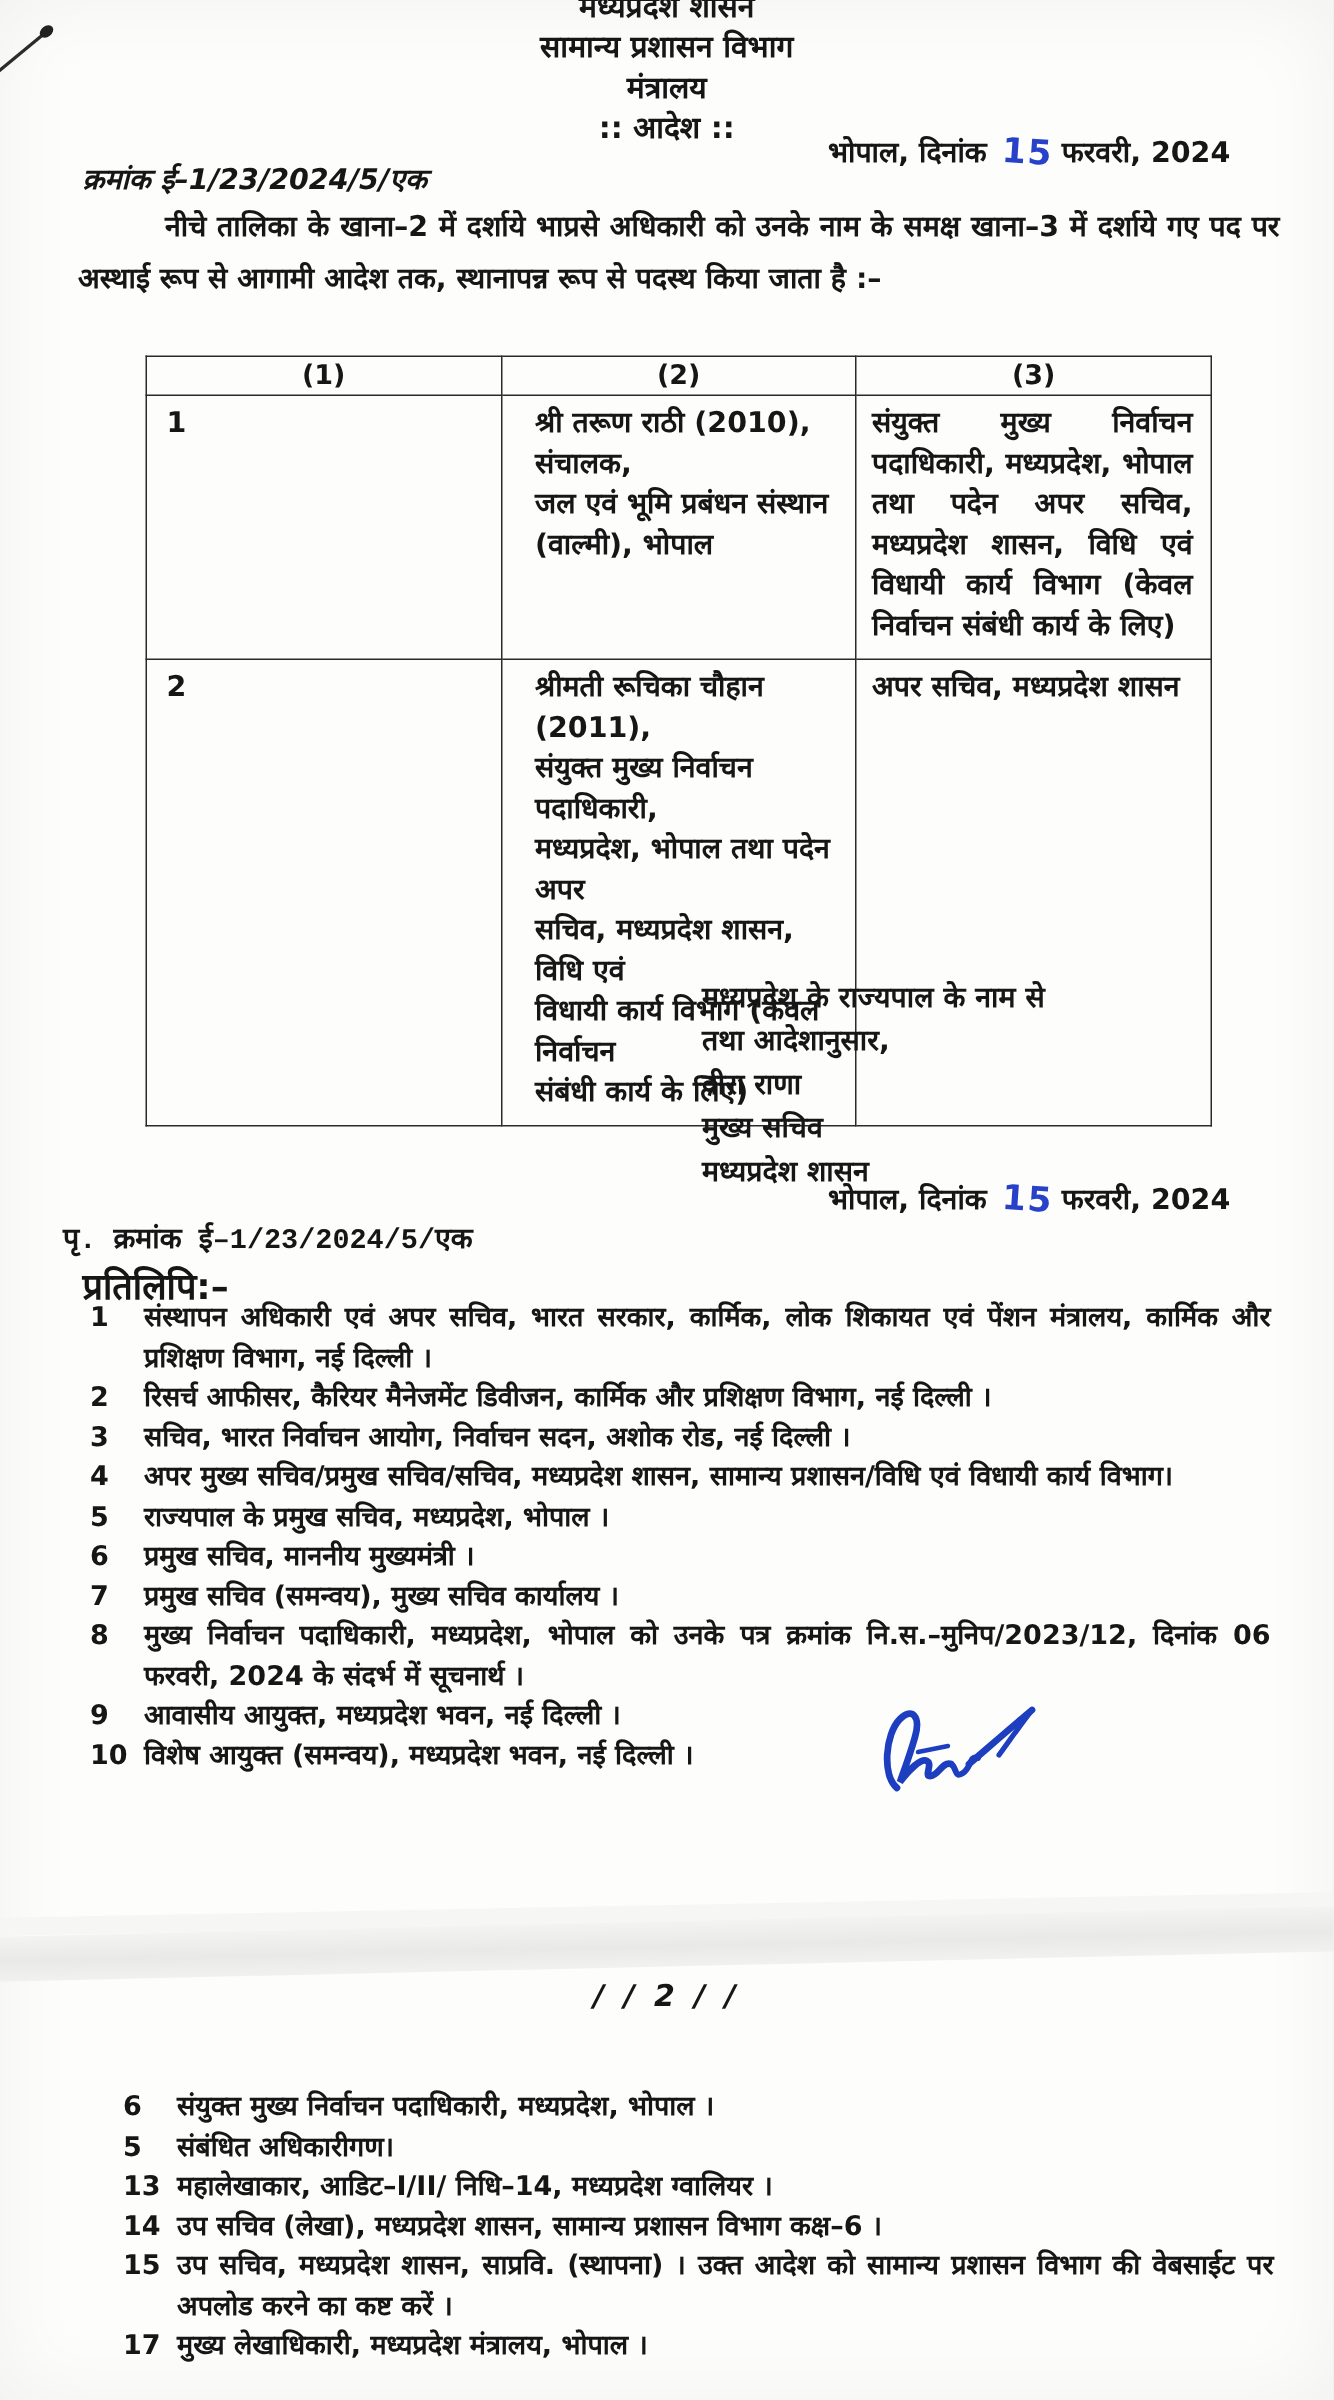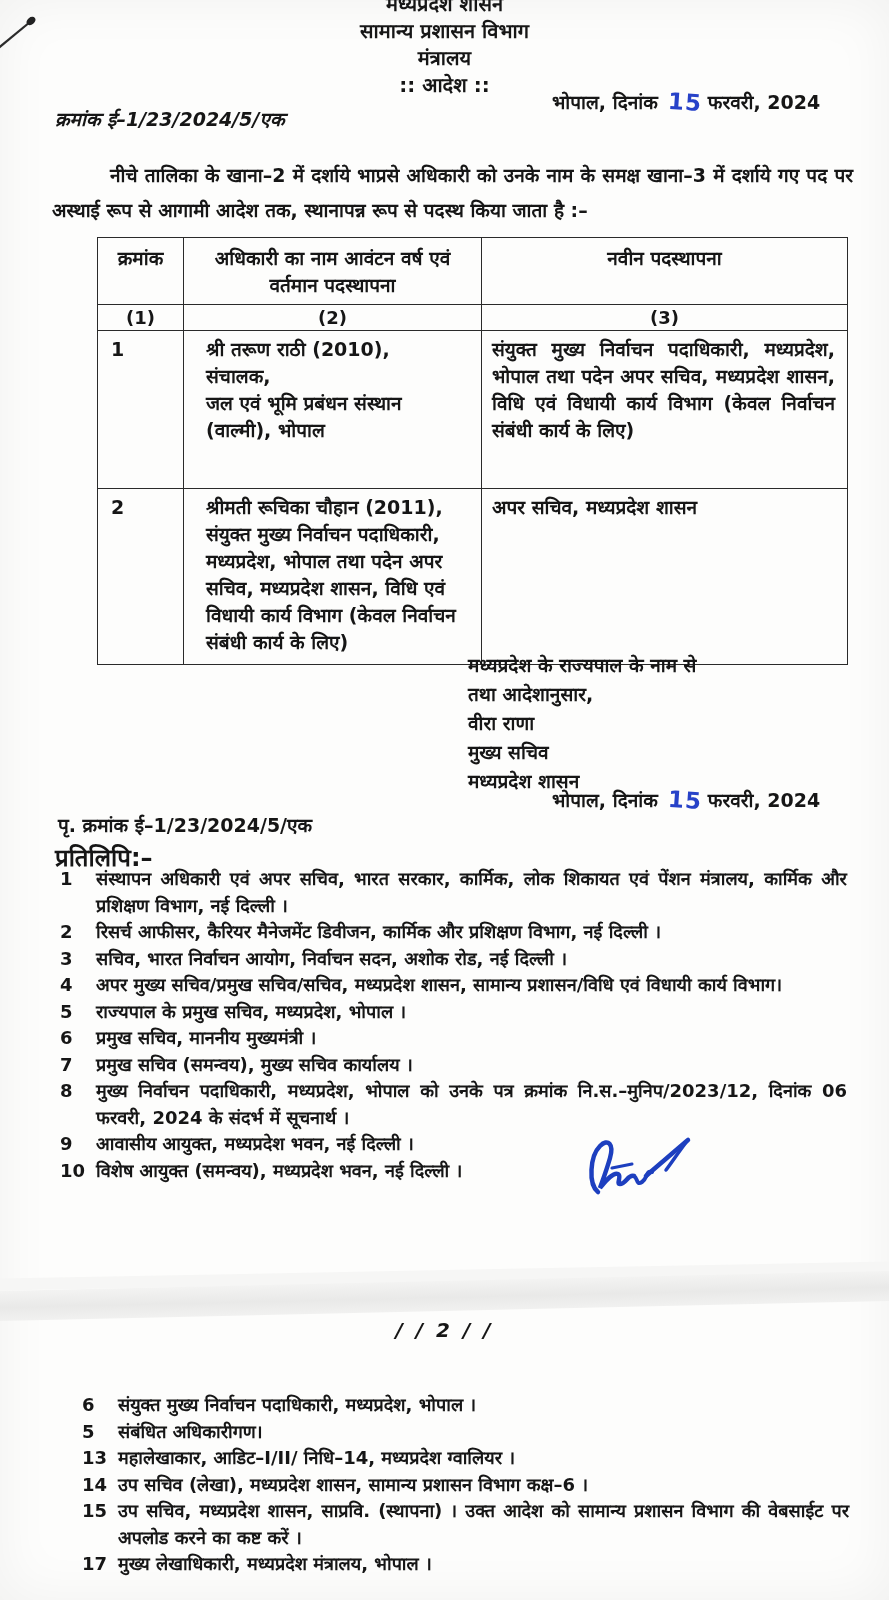--- a/index.html
+++ b/index.html
@@ -25,21 +25,21 @@
   .dateline .hand{
     color:#2742c8;font-size:23px;font-weight:600;display:inline-block;
     transform:rotate(4deg) translateY(1px);margin:0 6px 0 10px;letter-spacing:1px;
   }
   .refline{font-size:19px;font-weight:700;white-space:nowrap;}
 
   
   .para{
     top:134px;left:52px;right:36px;
     font-size:19px;font-weight:600;line-height:35px;
-    text-align:justify;text-indent:58px;margin-top:24px;
+    text-align:justify;text-indent:58px;
   }
 
   
   table.order{
     position:absolute;top:237px;left:97px;width:711px;
     border-collapse:collapse;table-layout:fixed;
   }
   table.order th,table.order td{
     border:1.6px solid #2a2a2a;
     font-size:19px;vertical-align:top;
@@ -97,25 +97,20 @@
   <div class="txtblock dateline" style="top:88px;left:552px;">
     <span>भोपाल, दिनांक</span><span class="hand">15</span><span>फरवरी, 2024</span>
   </div>
 
   <div class="txtblock refline" style="top:106px;left:55px;font-style:italic;">क्रमांक ई–1/23/2024/5/एक</div>
 
   <div class="txtblock para">नीचे तालिका के खाना–2 में दर्शाये भाप्रसे अधिकारी को उनके नाम के समक्ष खाना–3 में दर्शाये गए पद पर अस्थाई रूप से आगामी आदेश तक, स्थानापन्न रूप से पदस्थ किया जाता है :–</div>
 
   <table class="order">
     <tbody>
-        <tr>
-      <th class="col1">क्रमांक</th>
-      <th class="col2">अधिकारी का नाम आवंटन वर्ष एवं वर्तमान पदस्थापना</th>
-      <th class="col3">नवीन पदस्थापना</th>
-    </tr>
     <tr class="subhead">
       <td>(1)</td>
       <td>(2)</td>
       <td>(3)</td>
     </tr>
     <tr class="datarow" style="height:158px;">
       <td class="sno">1</td>
       <td class="officer">श्री तरूण राठी (2010),
 संचालक,
 जल एवं भूमि प्रबंधन संस्थान
@@ -140,21 +135,21 @@
     <div>तथा आदेशानुसार,</div>
     <div>वीरा राणा</div>
     <div>मुख्य सचिव</div>
     <div>मध्यप्रदेश शासन</div>
   </div>
 
   <div class="txtblock dateline" style="top:786px;left:552px;">
     <span>भोपाल, दिनांक</span><span class="hand">15</span><span>फरवरी, 2024</span>
   </div>
 
-  <div class="txtblock refline" style="top:812px;left:58px;">पृ. क्रमांक ई–1/23/2024/5/एक</div>
+  <div class="txtblock refline" style="top:812px;left:42px;font-family:Liberation Mono, monospace;">पृ. क्रमांक ई–1/23/2024/5/एक</div>
 
   <div class="txtblock copylabel" style="top:840px;left:55px;">प्रतिलिपि:–</div>
 
   <div class="txtblock copylist" style="top:866px;left:60px;right:42px;">
     <div class="copy-item">
         <span class="num">1</span>
         <span class="txt">संस्थापन अधिकारी एवं अपर सचिव, भारत सरकार, कार्मिक, लोक शिकायत एवं पेंशन मंत्रालय, कार्मिक और प्रशिक्षण विभाग, नई दिल्ली ।</span>
       </div>
     <div class="copy-item">
         <span class="num">2</span>

